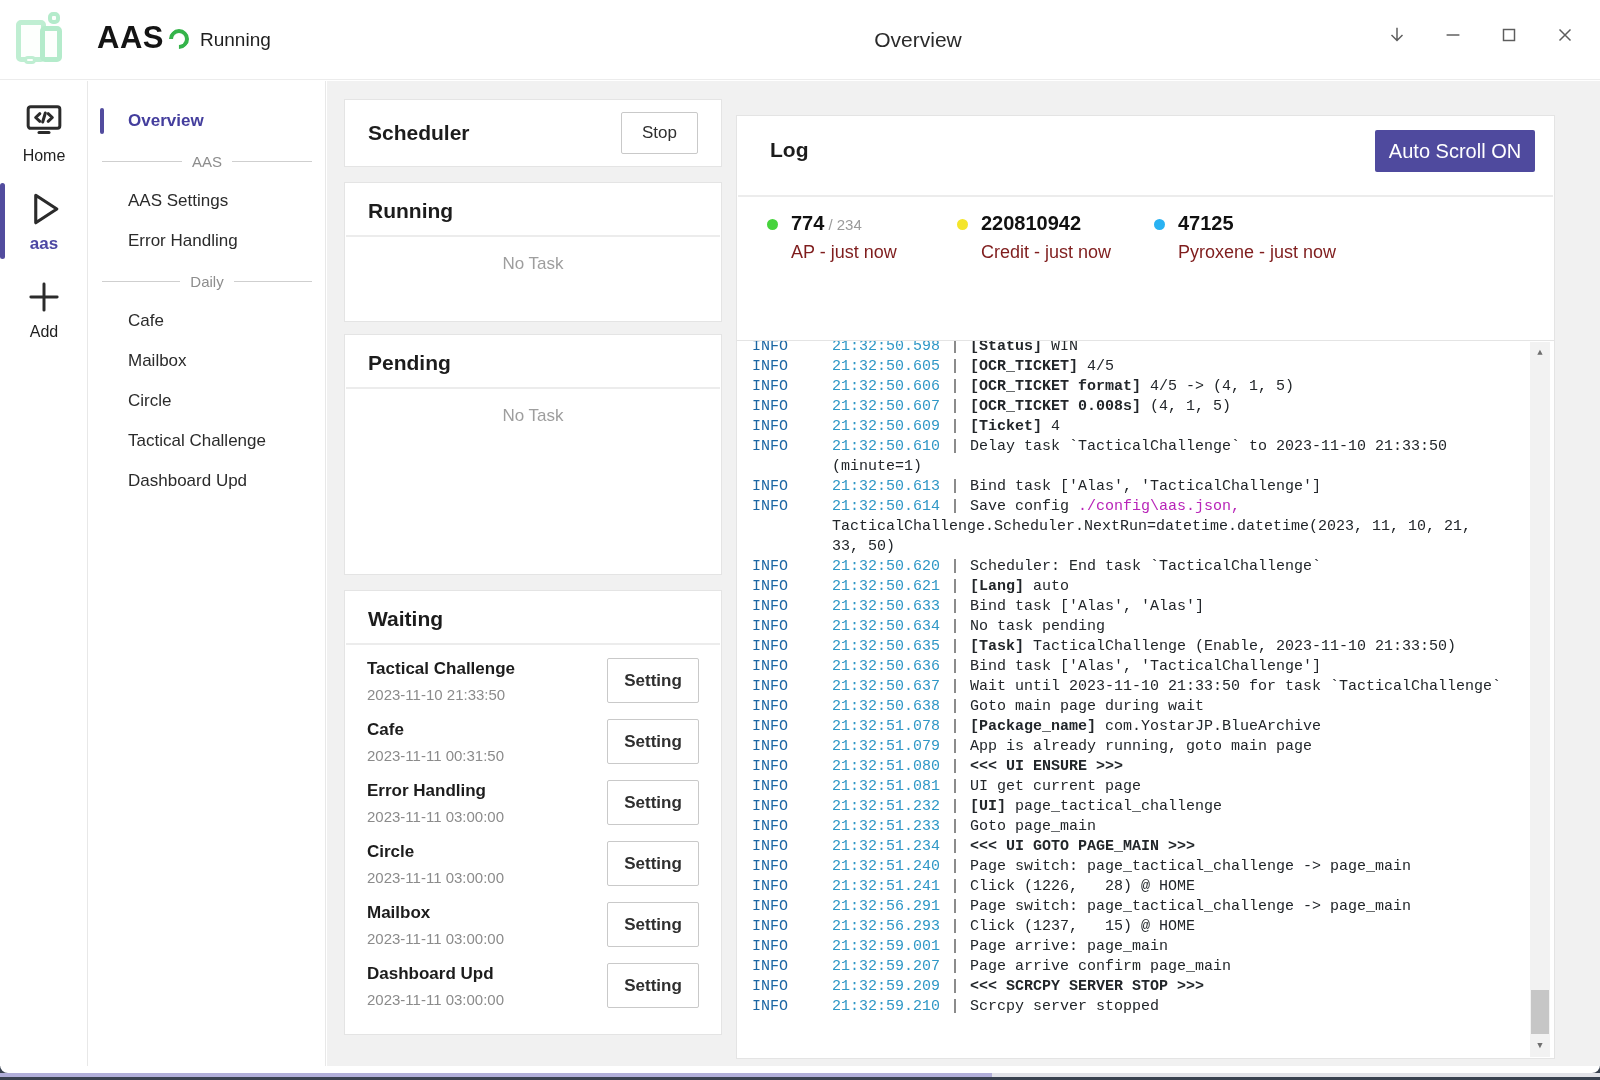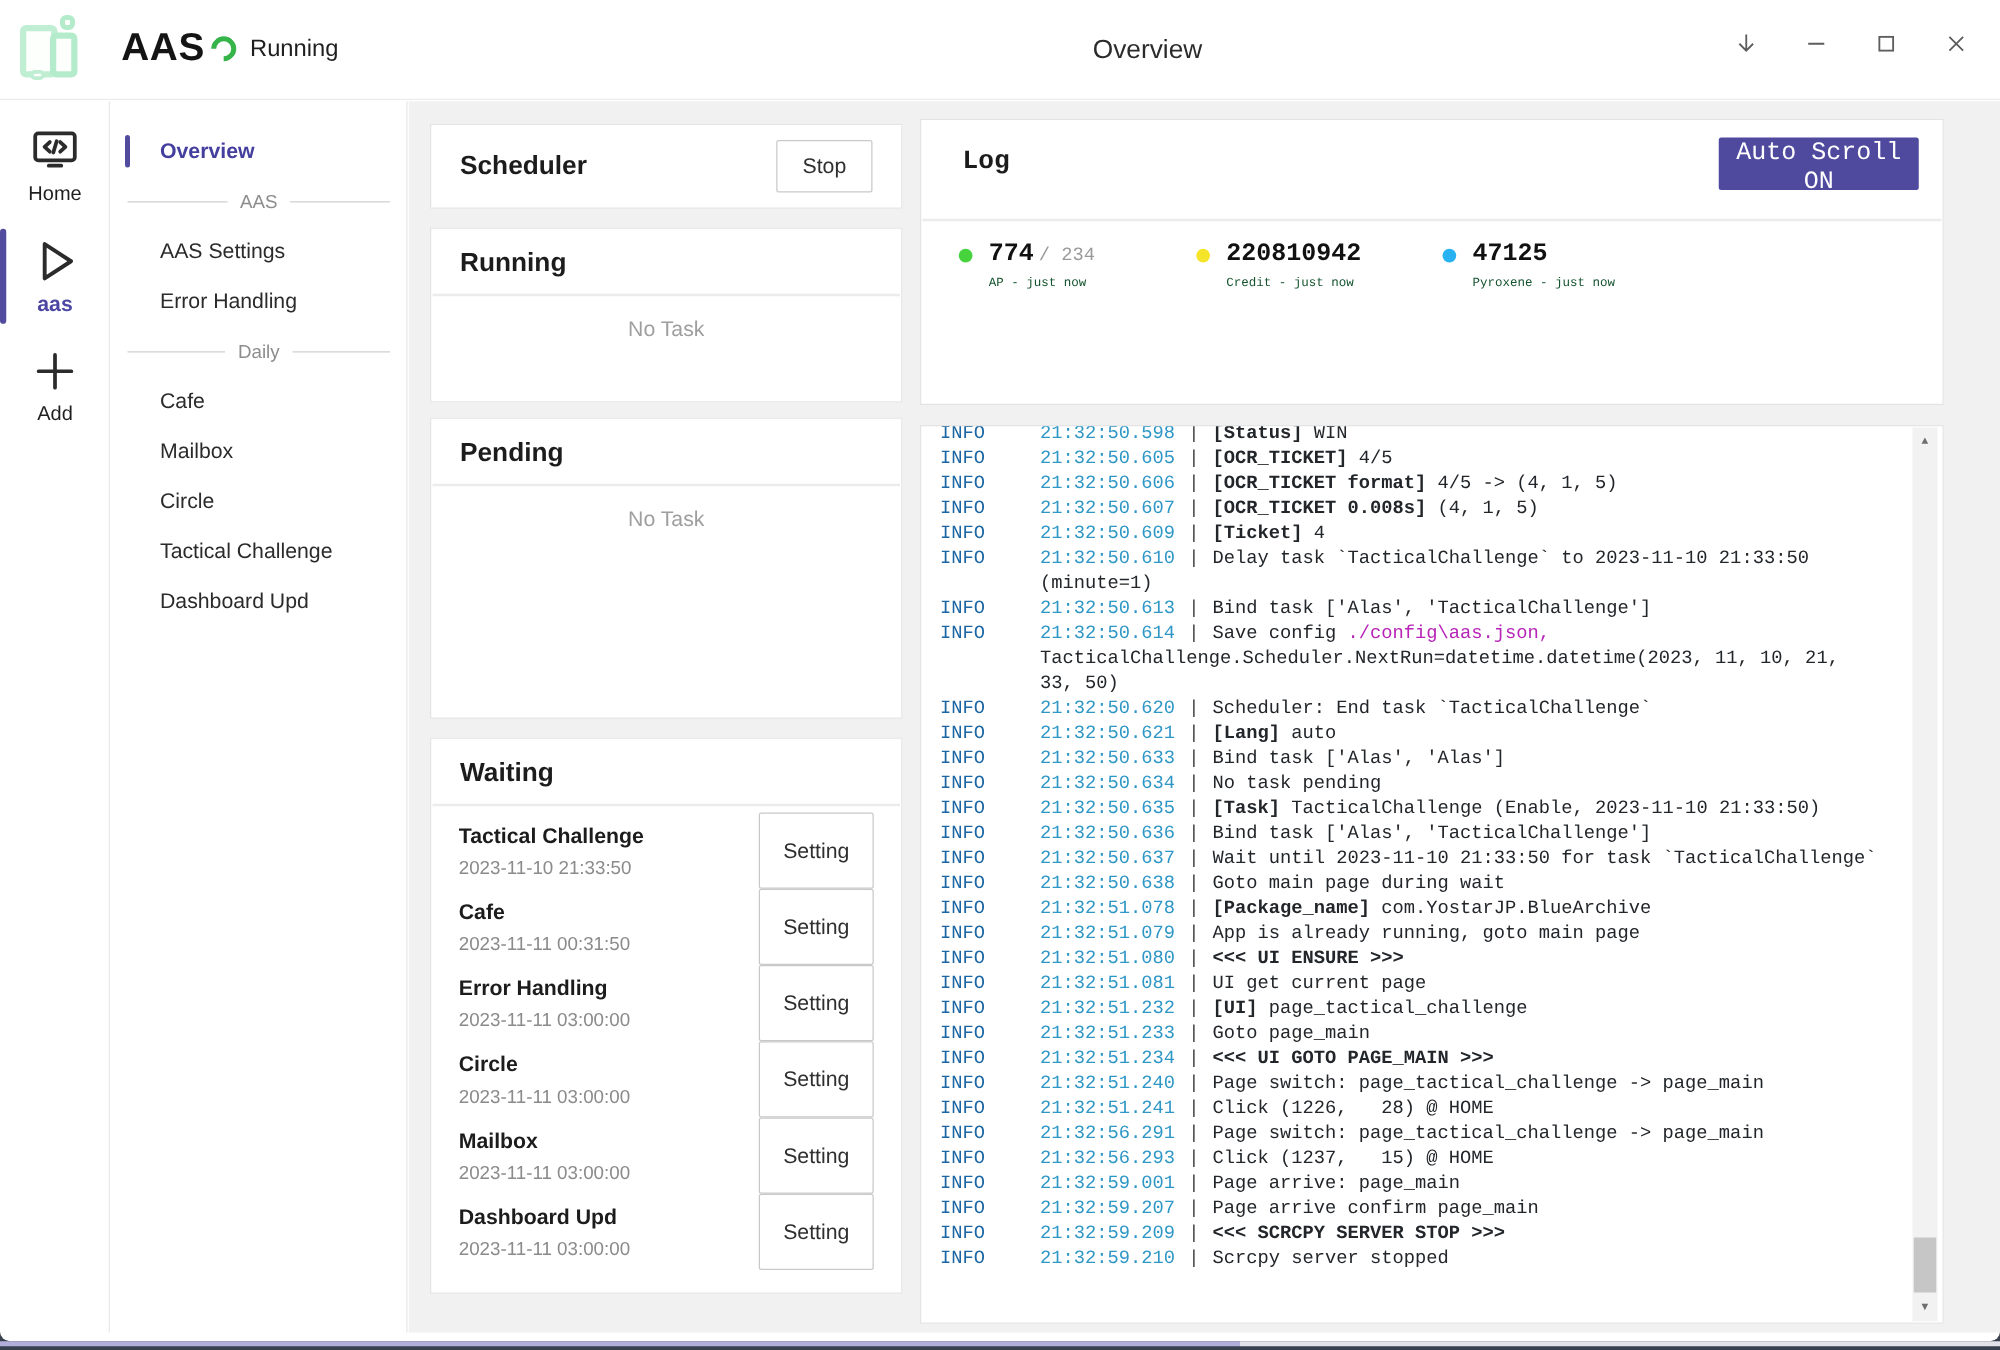--- a/index.html
+++ b/index.html
@@ -70,34 +70,34 @@
   .card-pending { left:17px; top:253px; width:378px; height:241px; }
   .card-waiting { left:17px; top:509px; width:378px; height:445px; }
   .panel-head { padding:16px 23px 12px; font-size:21px; font-weight:700; color:#1c1c1c; }
   .panel-divider { height:2px; background:#ececec; margin:0 1px; }
   .no-task { text-align:center; color:#9e9e9e; font-size:17px; margin-top:17px; }
 
   .wait-list { padding:5px 22px 0; }
   .wait-row { display:flex; align-items:center; height:61px; }
   .wait-name { font-size:17px; font-weight:700; color:#1c1c1c; }
   .wait-time { font-size:15px; color:#8b8b8b; margin-top:7px; }
-  .btn-setting { margin-left:auto; width:92px; height:61px; }
-
-  
-  .card-loghead { left:409px; top:14px; width:819px; height:229px;font-family:Liberation Mono, monospace; }
+  .btn-setting { margin-left:auto; width:92px; height:45px;font-weight:bold; }
+
+  
+  .card-loghead { left:409px; top:34px; width:819px; height:229px; }
   .log-title { position:absolute; left:33px; top:22px; font-size:21px; font-weight:700; color:#1c1c1c; }
   .autoscroll-btn { position:absolute; right:19px; top:14px; width:160px; height:42px; background:#4f4a9e;
                     color:#fff; font-size:20px; border:none; border-radius:2px; font-family:inherit; cursor:pointer; }
   .log-divider { position:absolute; top:79px; left:1px; right:1px; height:2px; background:#ececec; }
   .stat { position:absolute; top:96px; display:flex; }
   .stat-dot { width:11px; height:11px; border-radius:50%; margin-top:7px; }
   .stat-body { margin-left:13px; }
   .stat-value { font-size:20px; font-weight:700; color:#111; }
   .stat-suffix { font-size:15px; font-weight:400; color:#9a9a9a; margin-left:4px; }
-  .stat-label { font-size:10px; color:#14532d; margin-top:7px; }
+  .stat-label { font-size:18px; color:#7f1d1d; margin-top:7px; }
 
   
   .card-logview { left:409px; top:259px; width:819px; height:719px; overflow:hidden;
                   font-family:Liberation Mono, monospace; font-size:15px; color:#22262a; }
   .log-lines { position:absolute; top:-4px; left:0; right:26px; }
   .log-row { display:flex; height:20px; line-height:20px; white-space:pre; }
   .lv  { flex:0 0 95px; padding-left:15px; color:#1b66a3; }
   .tm  { flex:0 0 108px; color:#2f97c6; }
   .sep { flex:0 0 30px; text-align:center; color:#444; }
   .msg { flex:1; white-space:pre; overflow:hidden; }

